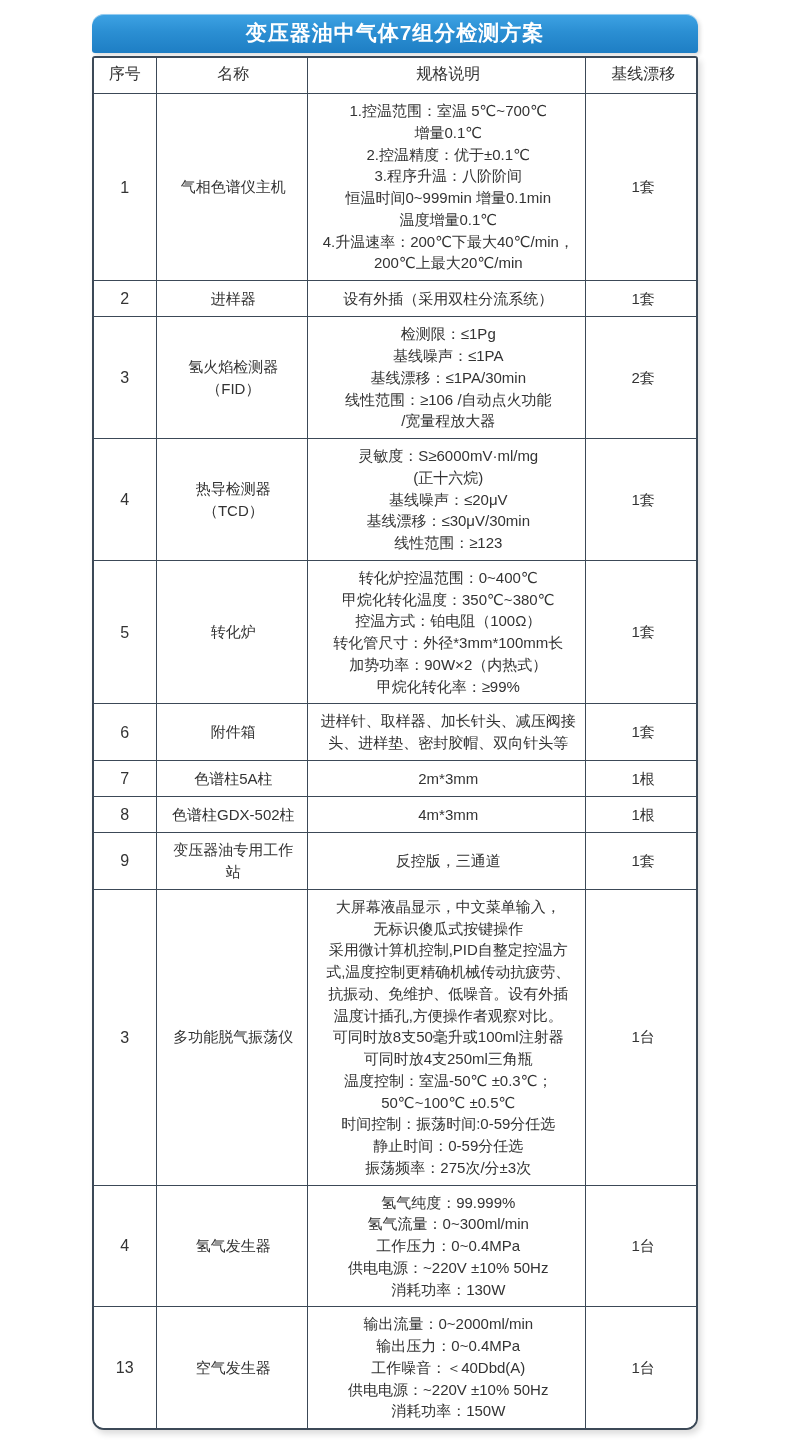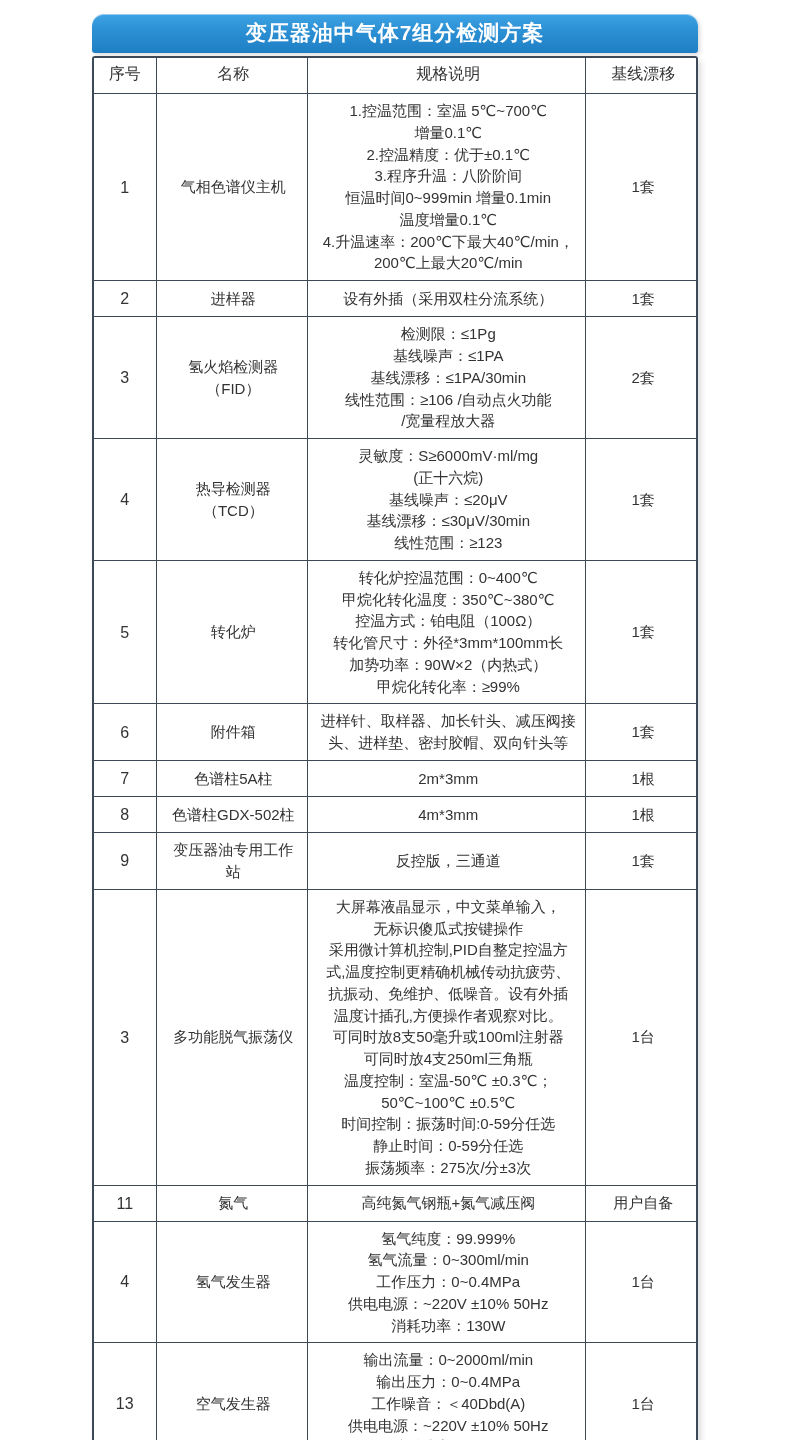--- a/index.html
+++ b/index.html
@@ -170,26 +170,20 @@
 可同时放8支50毫升或100ml注射器
 可同时放4支250ml三角瓶
 温度控制：室温-50℃ ±0.3℃；
 50℃~100℃ ±0.5℃
 时间控制：振荡时间:0-59分任选
 静止时间：0-59分任选
 振荡频率：275次/分±3次</td>
             <td class="c-qty">1台</td>
           </tr>
           <tr>
-            <td class="c-no">11</td>
-            <td class="c-name">氮气</td>
-            <td class="c-spec">高纯氮气钢瓶+氮气减压阀</td>
-            <td class="c-qty">用户自备</td>
-          </tr>
-          <tr>
             <td class="c-no">4</td>
             <td class="c-name">氢气发生器</td>
             <td class="c-spec">氢气纯度：99.999%
 氢气流量：0~300ml/min
 工作压力：0~0.4MPa
 供电电源：~220V ±10% 50Hz
 消耗功率：130W</td>
             <td class="c-qty">1台</td>
           </tr>
           <tr>

